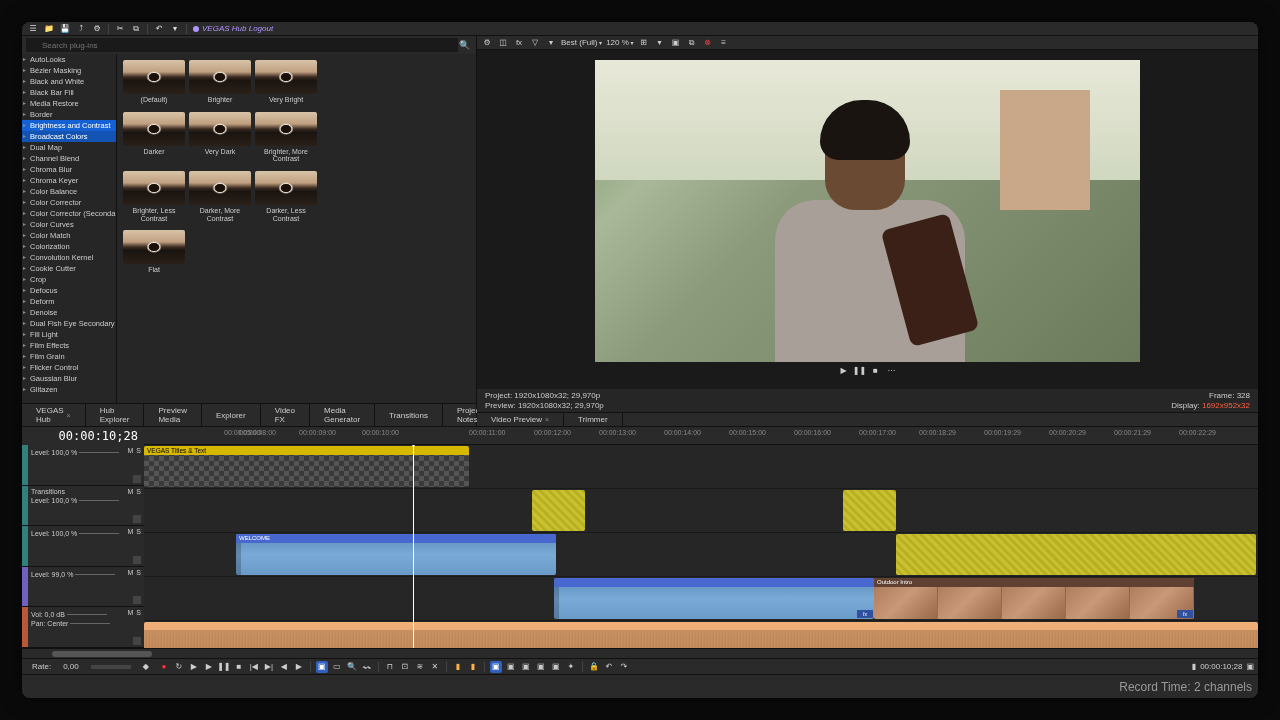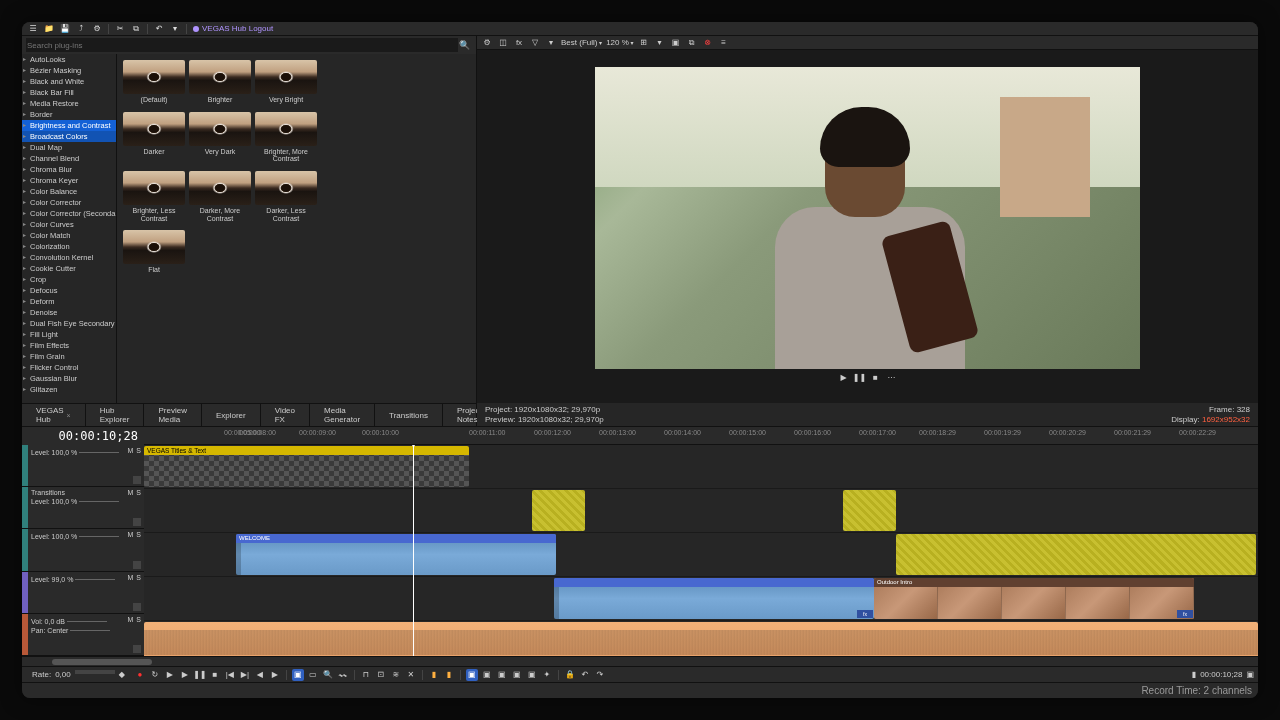--- a/index.html
+++ b/index.html
@@ -3,31 +3,31 @@
 <meta charset="utf-8">
 <style>
 * { margin: 0; padding: 0; box-sizing: border-box; font-family: -apple-system, "Segoe UI", Arial, sans-serif; }
 body { background: #0a0a0a; width: 1280px; height: 720px; overflow: hidden; color: #ccc; font-size: 9px; }
 .app { position: absolute; top: 22px; left: 22px; right: 22px; bottom: 22px; background: #1e1e1e; border-radius: 8px; display: flex; flex-direction: column; overflow: hidden; box-shadow: 0 0 20px rgba(0,0,0,0.5); }
 
 
 .menubar { height: 14px; background: #2a2a2a; display: flex; align-items: center; padding: 0 6px; gap: 6px; border-bottom: 1px solid #111; }
 .menubar .icon-btn { width: 10px; height: 10px; display: flex; align-items: center; justify-content: center; color: #ddd; cursor: pointer; font-size: 8px; }
 .menubar .sep { width: 1px; height: 10px; background: #444; }
-.hub-label { color: #b094ff; font-size: 8px; display: flex; align-items: center; gap: 3px; }
+.hub-label { color: #b094ff; font-size: 8px; display: flex; align-items: center; gap: 3px; font-style: italic; }
 .hub-dot { width: 6px; height: 6px; background: #b094ff; border-radius: 50%; }
 
 
 .main { flex: 1; display: flex; min-height: 0; }
 .left-panel { width: 455px; display: flex; flex-direction: column; background: #262626; border-right: 1px solid #111; }
 .right-panel { flex: 1; display: flex; flex-direction: column; background: #1a1a1a; }
 
 
 .search-row { display: flex; align-items: center; padding: 2px 4px; background: #2a2a2a; }
-.search-input { flex: 1; background: #1a1a1a; border: none; color: #888; padding: 2px 1px; font-size: 8px; height: 14px; }
+.search-input { flex: 1; background: #1a1a1a; border: none; color: #888; padding: 2px 16px; font-size: 8px; height: 14px; }
 .search-icon { width: 14px; height: 14px; display: flex; align-items: center; justify-content: center; color: #ccc; cursor: pointer; }
 
 
 .cat-tabs { display: flex; background: #2a2a2a; padding: 0 4px; gap: 4px; border-bottom: 1px solid #111; }
 .cat-tab { padding: 2px 4px; color: #777; font-size: 8px; cursor: pointer; }
 .cat-tab.active { color: #fff; }
 .cat-tab.star { color: #fff; }
 
 
 .plugin-row { flex: 1; display: flex; min-height: 0; }
@@ -119,23 +119,23 @@
 
 .tl-scroll { height: 10px; background: #2a2a2a; border-top: 1px solid #111; position: relative; }
 .tl-scroll-thumb { position: absolute; left: 30px; width: 100px; top: 2px; height: 6px; background: #555; border-radius: 3px; }
 
 .bottom-bar { height: 16px; background: #2a2a2a; display: flex; align-items: center; padding: 0 4px; gap: 3px; border-top: 1px solid #111; }
 .bottom-bar .bbtn { width: 12px; height: 12px; display: flex; align-items: center; justify-content: center; color: #ccc; cursor: pointer; font-size: 8px; }
 .bottom-bar .rec { color: #ff3030; }
 .bottom-bar .orange { color: #ffb040; }
 .bottom-bar .blue { background: #3060c0; color: #fff; border-radius: 2px; }
 .bottom-bar .bsep { width: 1px; height: 10px; background: #444; margin: 0 2px; }
-.rate-box { display: flex; align-items: flex-start; gap: 4px; font-size: 8px; padding: 0 6px; }
+.rate-box { display: flex; align-items: center; gap: 12px; font-size: 8px; padding: 0 6px; }
 .rt-box { font-size: 8px; color: #ccc; display: flex; align-items: center; gap: 4px; }
-.status-bar { height: 16px; background: #2a2a2a; display: flex; justify-content: flex-end; padding: 0 6px; font-size: 10px; color: #999; align-items: center; border-top: 1px solid #111; }
+.status-bar { height: 24px; background: #2a2a2a; display: flex; justify-content: flex-end; padding: 0 6px; font-size: 12px; color: #999; align-items: center; border-top: 1px solid #111; }
 </style>
 </head>
 <body>
 
 <div class="app">
 
   <div class="menubar">
     <span class="icon-btn">☰</span>
     <span class="icon-btn">📁</span>
     <span class="icon-btn">💾</span>
@@ -287,20 +287,24 @@
       <div class="preview-info">
         <div class="pl">
           <div><span>Project:</span> <span>1920x1080x32; 29,970p</span></div>
           <div><span>Preview:</span> <span>1920x1080x32; 29,970p</span></div>
         </div>
         <div class="pr">
           <div><span>Frame:</span> <span>328</span></div>
           <div><span>Display:</span> <span class="red">1692x952x32</span></div>
         </div>
       </div>
+      <div class="preview-subtabs" id="preview-subtabs">
+          <div class="panel-tab">Video Preview <span class="x">×</span></div>
+          <div class="panel-tab">Trimmer</div>
+        </div>
     </div>
   </div>
 
   <div class="timeline-area">
     <div class="tl-header">
       <div class="tl-timecode">00:00:10;28</div>
       <div class="tl-ruler" id="tl-ruler">
           <div class="tl-tick" style="left: 80px;">00:00:05:00</div>
           <div class="tl-tick" style="left: 95px;">00:00:08:00</div>
           <div class="tl-tick" style="left: 155px;">00:00:09:00</div>

